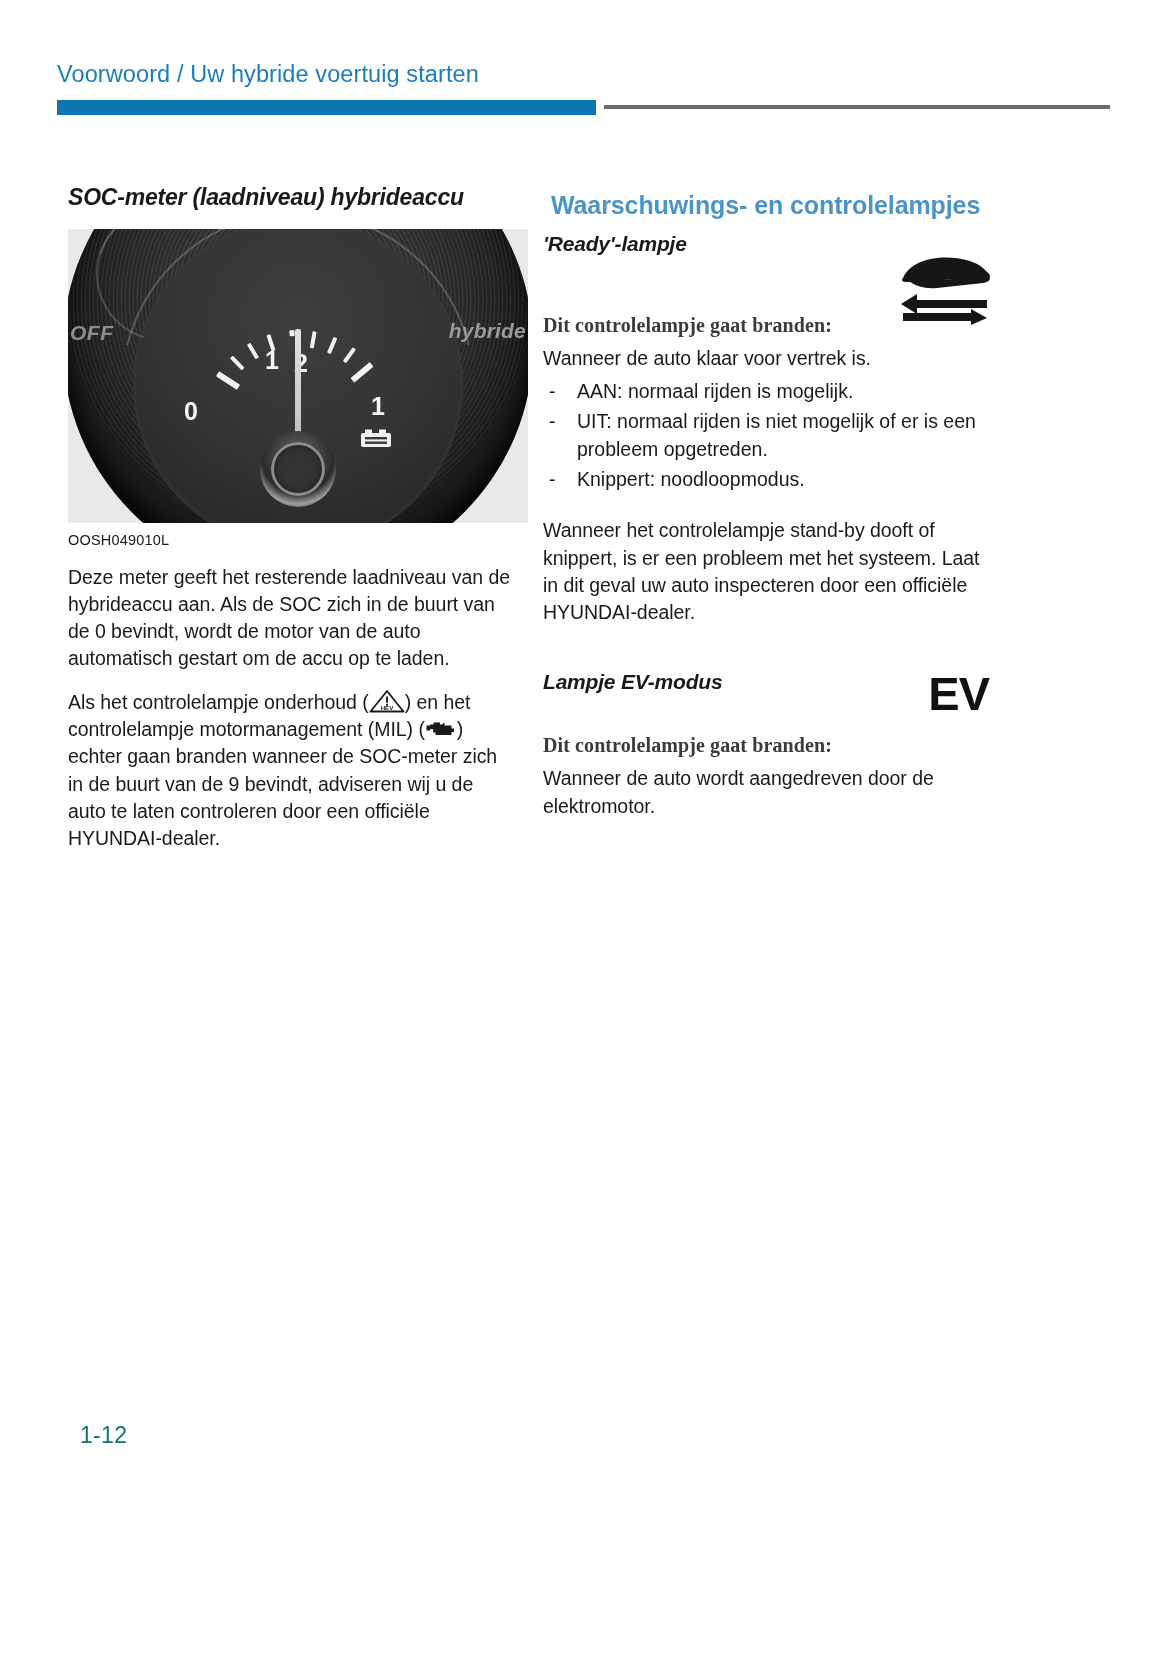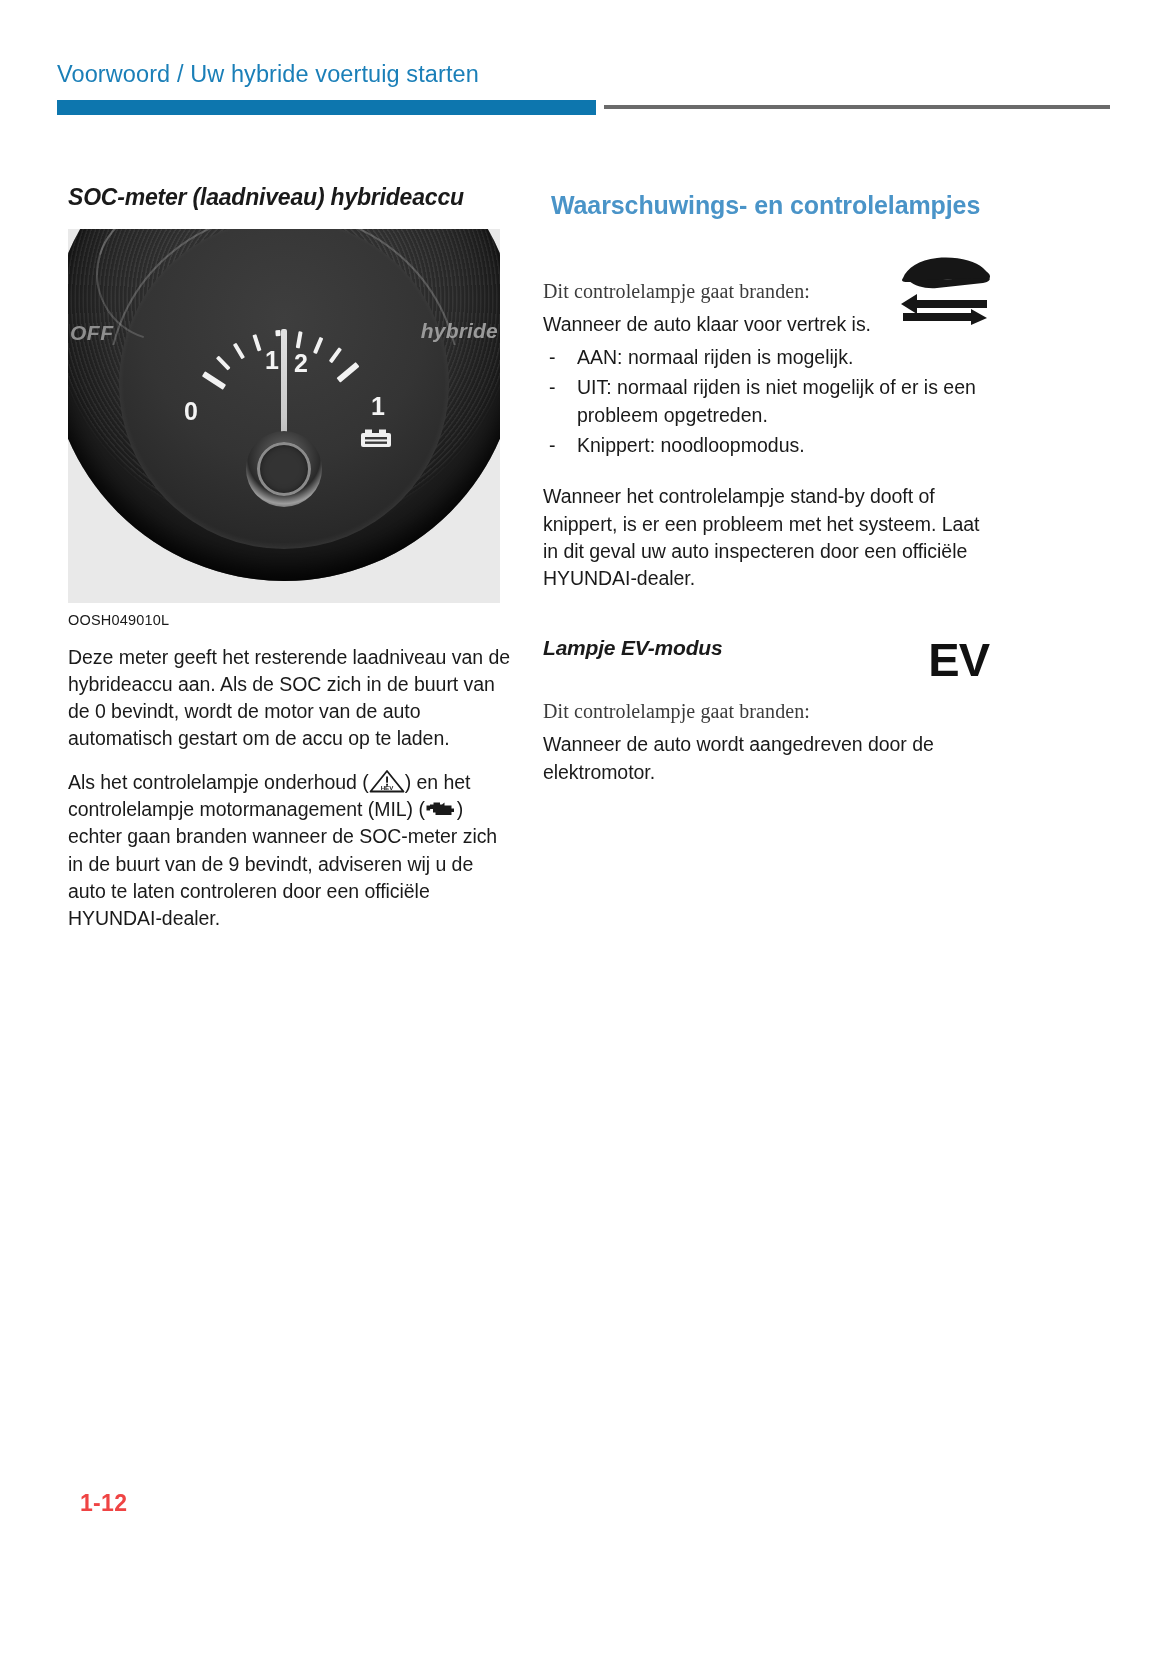--- a/index.html
+++ b/index.html
@@ -99,23 +99,24 @@
   }
 
   
   .figure-wrap {
     margin-top: 16px;
     width: 432px;
   }
   .gauge-img {
     position: relative;
     width: 432px;
-    height: 374px;
+    height: 294px;
     overflow: hidden;
     background: #e9e9e9;
+    padding-left: 28px;
   }
   .gauge-bezel {
     position: absolute;
     left: 50%;
     top: -118px;
     transform: translateX(-50%);
     width: 470px;
     height: 470px;
     border-radius: 50%;
     background:
@@ -285,21 +286,21 @@
     line-height: 1.40;
     letter-spacing: -0.05px;
     color: #1a1a1a;
   }
   .body-block { margin-top: 16px; }
 
   p.lead-serif {
     margin: 0;
     font-family: "Liberation Serif", serif;
     font-size: 20px;
-    font-weight: normal;
+    font-weight: bold;
     color: #3b3b3b;
     letter-spacing: 0.1px;
   }
 
   ul.dashlist {
     margin: 6px 0 0 0;
     padding: 0;
     list-style: none;
   }
   ul.dashlist li {
@@ -342,24 +343,24 @@
   
   .inline-icon {
     display: inline-block;
     vertical-align: -4px;
   }
 
   
   .page-number {
     position: absolute;
     left: 80px;
-    top: 1490px;
+    top: 1422px;
     font-size: 23px;
-    font-weight: bold;
-    color: #ef4444;
+    font-weight: normal;
+    color: #0f766e;
     letter-spacing: 0.3px;
   }
 </style>
 </head>
 <body>
 
 <div class="page-header">
   <div class="header-title">Voorwoord / Uw hybride voertuig starten</div>
   <div class="header-bar-blue"></div>
   <div class="header-bar-grey"></div>
@@ -442,20 +443,21 @@
       </svg><span>) en het controlelampje motormanagement (MIL) (</span><svg class="inline-icon" width="32" height="22" viewBox="0 0 32 22">
         <path d="M5 9 L5 6.5 L8.5 6.5 L8.5 4.5 L15 4.5 L15 6.5 L17 6.5 L19.5 4.5 L19.5 7.5 L26.5 7.5 L26.5 10.5 L29 10.5 L29 14 L26.5 14 L26.5 17 L10.5 17 L10.5 14.5 L8 14.5 L8 11 L5 11 Z" fill="#1a1a1a"></path>
         <rect x="1.5" y="7.5" width="3.6" height="5" fill="#1a1a1a"></rect>
       </svg><span>) echter gaan branden wanneer de SOC-meter zich in de buurt van de 9 bevindt, adviseren wij u de auto te laten controleren door een officiële HYUNDAI-dealer.</span></p>
   </div>
 </div>
 
 <div class="col-right">
 
   <h2 class="sec-title-blue">Waarschuwings- en controlelampjes</h2>
+  <h3 class="sub-title">'Ready'-lampje</h3>
 
   <div class="ready-icon-box">
     <svg width="104" height="78" viewBox="0 0 104 78">
       <path d="M12 30 C16 20 28 12 46 10 C66 8 84 13 92 20 L96 24 C99 26 100 29 98 31 L70 31 C64 31 58 31 52 32 L18 34 C12 34.5 9.5 33 12 30 Z" fill="#161616"></path>
       <path d="M18 33 C24 38 34 41 46 40 L92 35 C98 34 100 31 98 30 L62 31 C50 31.5 34 32 18 33 Z" fill="#161616"></path>
       <path d="M10 56 L26 46 L26 52 L96 52 L96 60 L26 60 L26 66 Z" fill="#161616"></path>
       <path d="M96 68 L80 58 L80 62 L10 62 L10 70 L80 70 L80 74 Z" fill="#161616" opacity="0"></path>
       <path d="M96 70 L80 61 L80 65 L12 65 L12 73 L80 73 L80 77 Z" fill="#161616"></path>
     </svg>
   </div>

